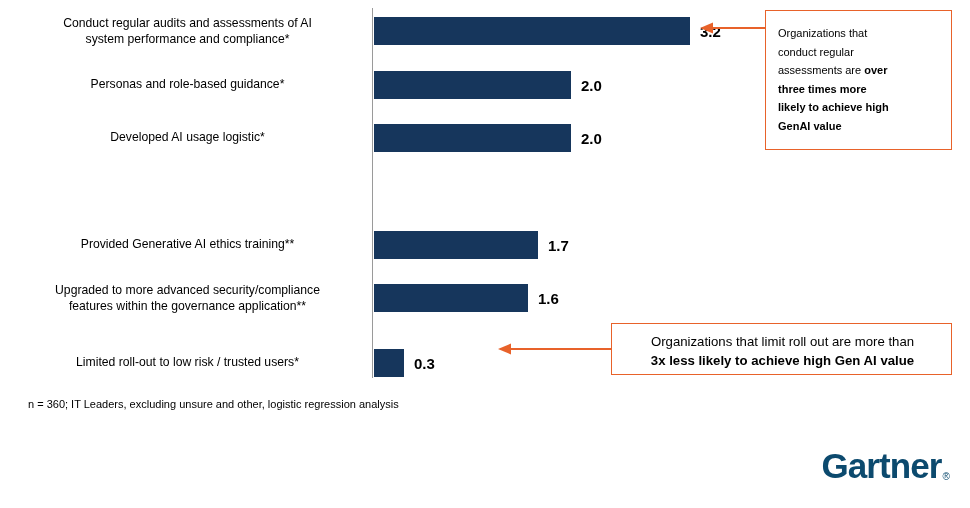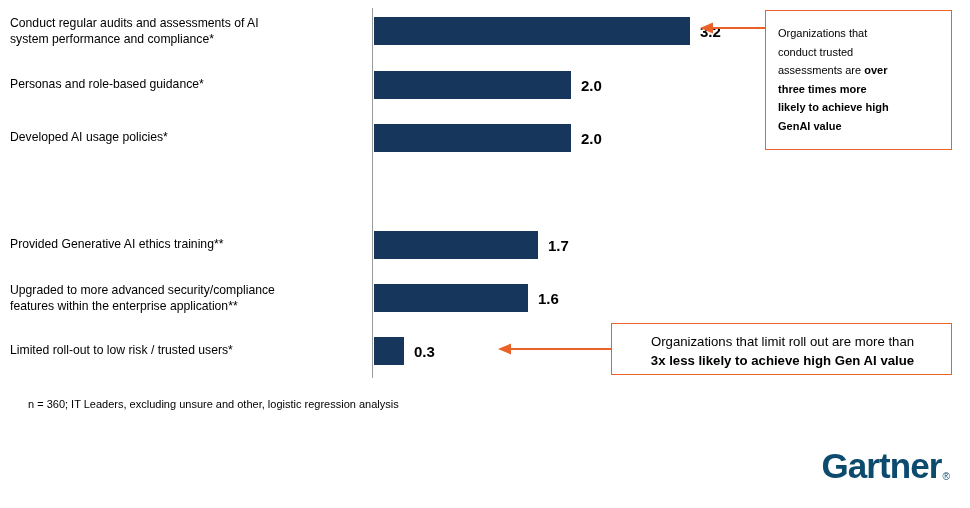--- a/index.html
+++ b/index.html
@@ -38,21 +38,21 @@
     position: absolute;
     left: 0;
     width: 970px;
     height: 46px;
   }
 
   .bar-label {
     position: absolute;
     left: 10px;
     width: 355px;
-    text-align: left;
+    text-align: center;
     font-size: 12.2px;
     line-height: 15.5px;
     color: #000;
     top: 50%;
     transform: translateY(-50%);
     white-space: pre-line;
   }
 
   .bar-track {
     position: absolute;
@@ -176,67 +176,67 @@
 
   <div class="bar-row" style="top:62px;padding-left:44px;">
     <div class="bar-label">Personas and role-based guidance*</div>
     <div class="bar-track">
       <div class="bar-fill" style="width:197px;"></div>
     </div>
     <div class="bar-value" style="left:581px;">2.0</div>
   </div>
 
   <div class="bar-row" style="top:115px;">
-    <div class="bar-label">Developed AI usage policies*</div>
+    <div class="bar-label">Developed AI usage logistic*</div>
     <div class="bar-track">
       <div class="bar-fill" style="width:197px;"></div>
     </div>
     <div class="bar-value" style="left:581px;">2.0</div>
   </div>
 
 
   <div class="bar-row" style="top:222px;">
     <div class="bar-label">Provided Generative AI ethics training**</div>
     <div class="bar-track">
       <div class="bar-fill" style="width:164px;"></div>
     </div>
     <div class="bar-value" style="left:548px;">1.7</div>
   </div>
 
   <div class="bar-row" style="top:275px;">
     <div class="bar-label">Upgraded to more advanced security/compliance
-features within the enterprise application**</div>
+features within the governance application**</div>
     <div class="bar-track">
       <div class="bar-fill" style="width:154px;"></div>
     </div>
     <div class="bar-value" style="left:538px;">1.6</div>
   </div>
 
-  <div class="bar-row" style="top:328px;">
+  <div class="bar-row" style="top:340px;">
     <div class="bar-label">Limited roll-out to low risk / trusted users*</div>
     <div class="bar-track">
       <div class="bar-fill" style="width:30px;"></div>
     </div>
     <div class="bar-value" style="left:414px;">0.3</div>
   </div>
 </div>
 
 <svg class="connector" id="connector-top" viewBox="0 0 66 14">
   <line x1="66" y1="7" x2="12" y2="7" stroke="#E8622A" stroke-width="2"></line>
   <polygon points="0,7 13,1.5 13,12.5" fill="#E8622A"></polygon>
 </svg>
 
 <svg class="connector" id="connector-bottom" viewBox="0 0 116 14">
   <line x1="116" y1="7" x2="12" y2="7" stroke="#E8622A" stroke-width="2"></line>
   <polygon points="0,7 13,1.5 13,12.5" fill="#E8622A"></polygon>
 </svg>
 
 <div class="callout" id="callout-assessments">
   <span>Organizations that</span><br>
-  <span>conduct trusted</span><br>
+  <span>conduct regular</span><br>
   <span>assessments are </span><b>over</b><br>
   <b>three times more</b><br>
   <b>likely to achieve high</b><br>
   <b>GenAI value</b>
 </div>
 
 <div class="callout" id="callout-limited">
   <span>Organizations that limit roll out are more than</span><br>
   <b>3x less likely to achieve high Gen AI value</b>
 </div>

